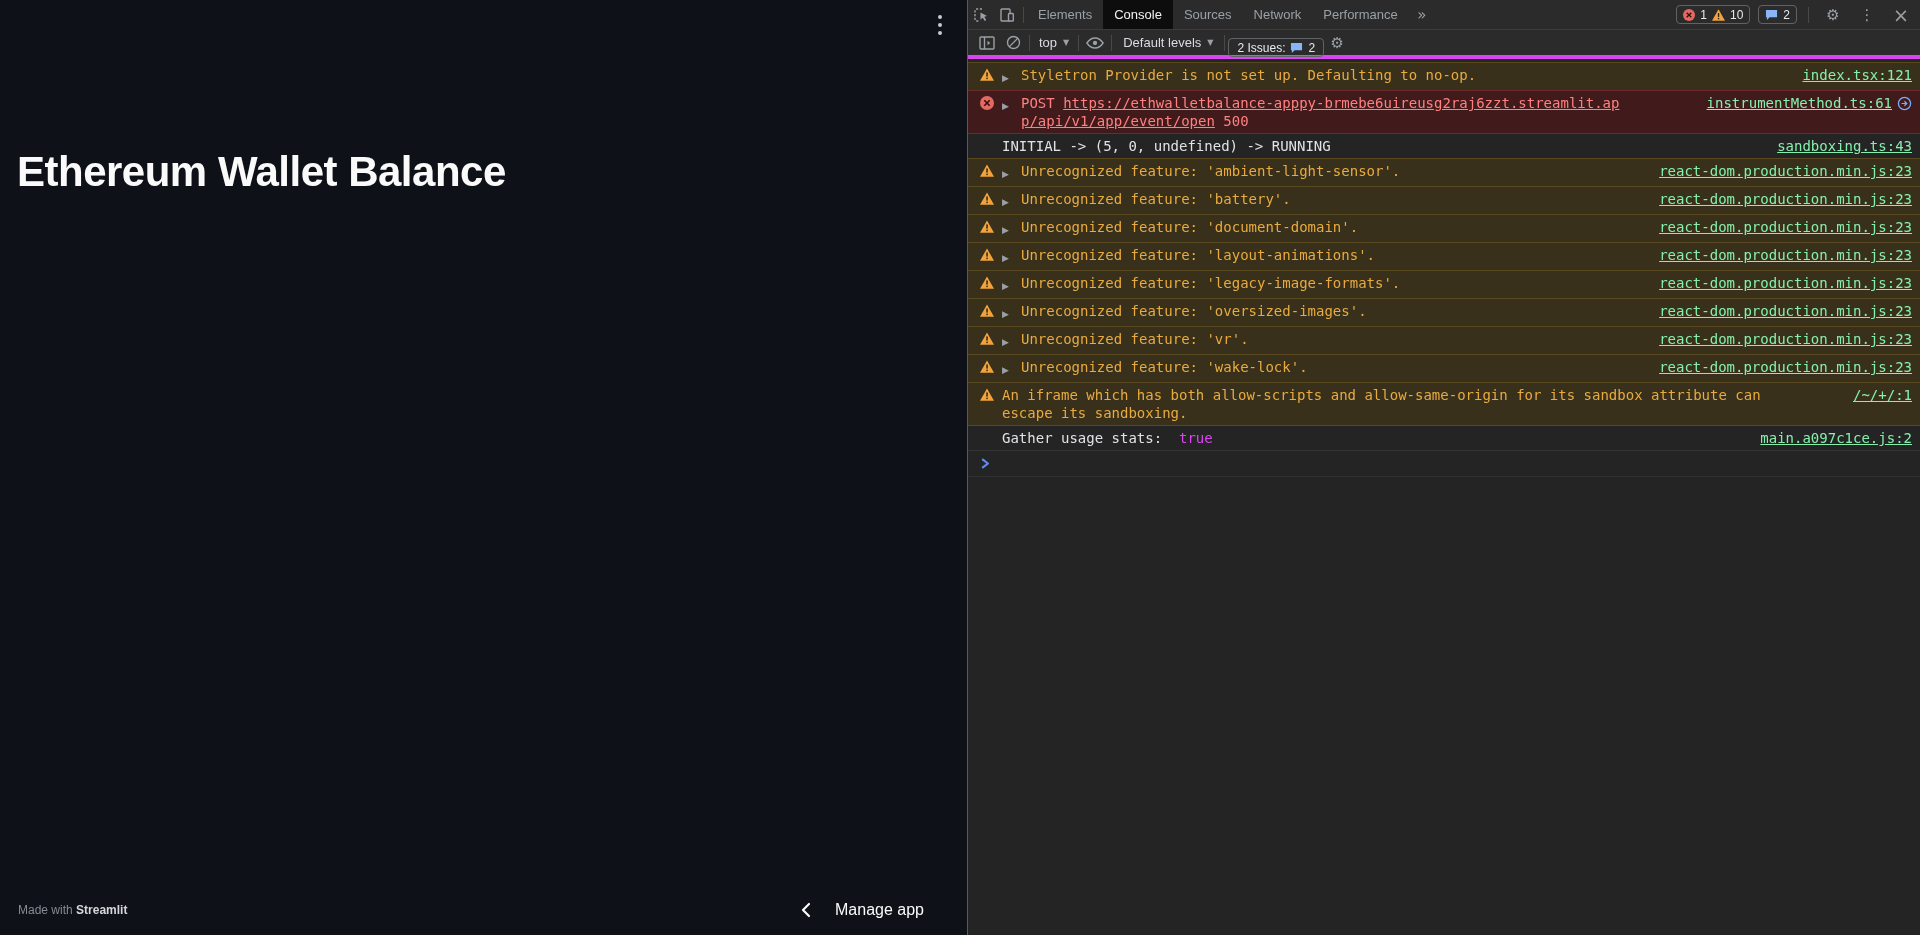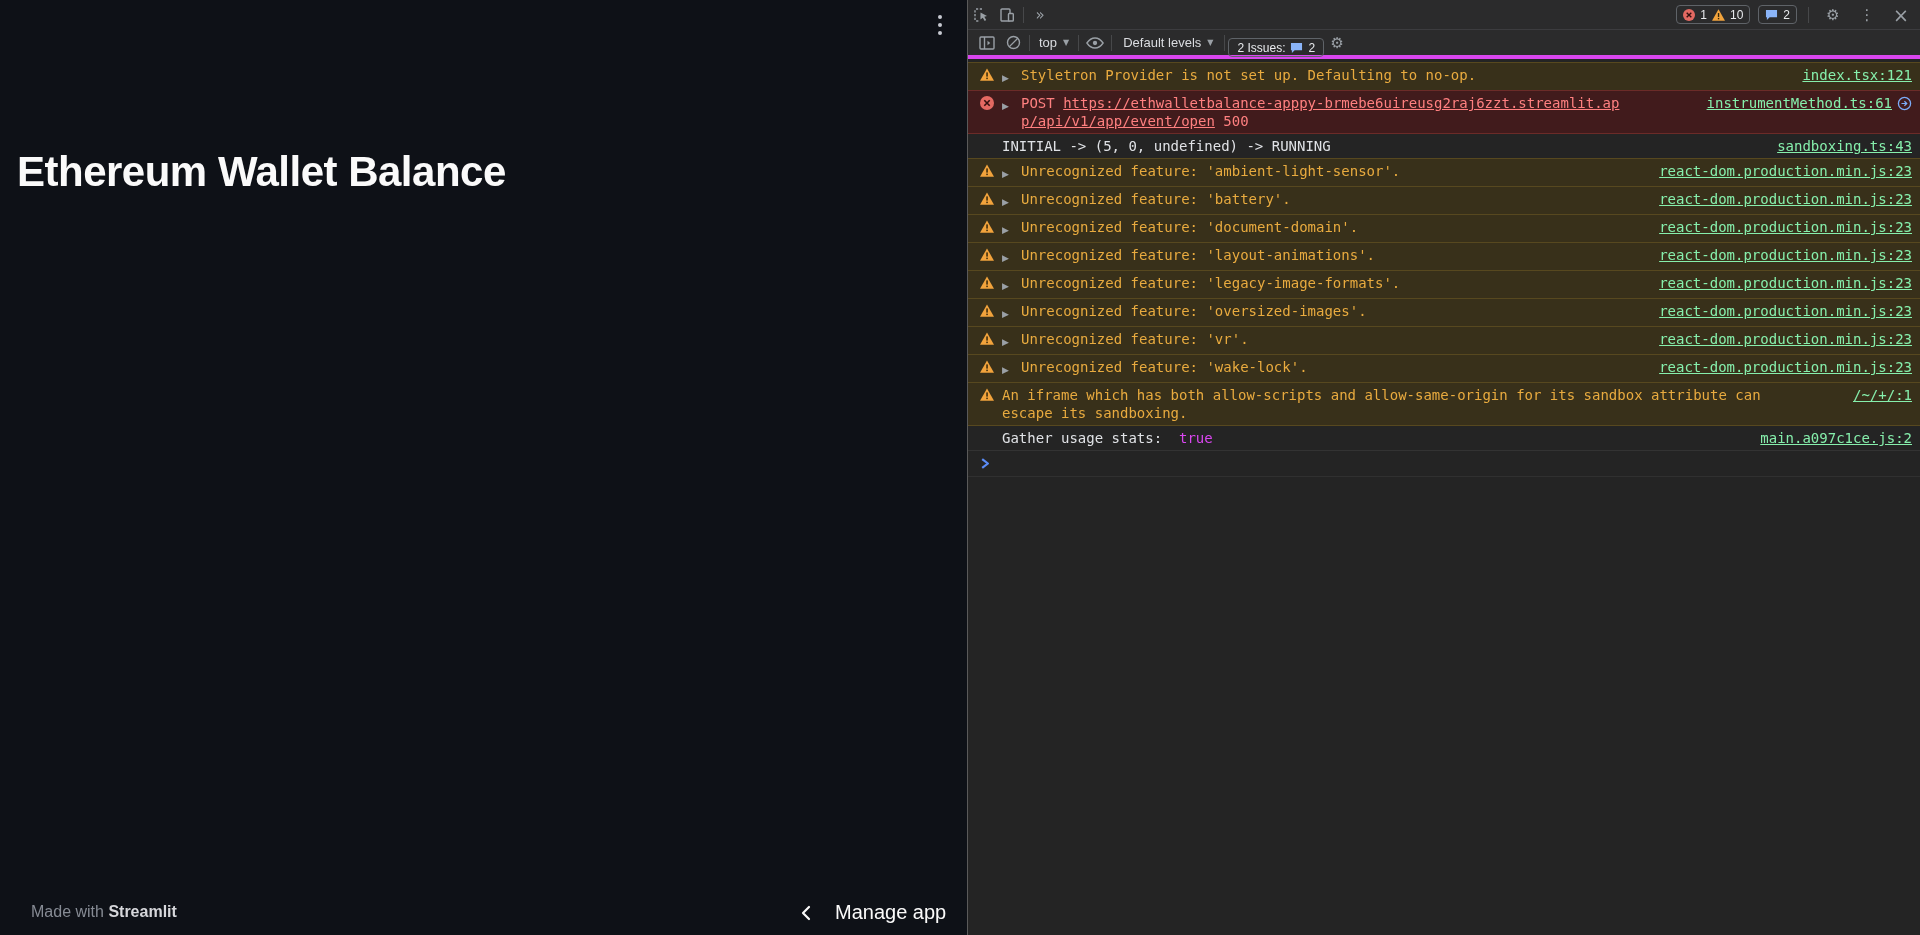--- a/index.html
+++ b/index.html
@@ -7,24 +7,24 @@
                font-family: "Liberation Sans", sans-serif; }
 
   
   #app-pane { position: absolute; left: 0; top: 0; width: 967px; height: 875px;
               background: #0e1117; }
   #app-title { position: absolute; left: 17px; top: 148px; font-size: 42px; font-weight: 700;
                color: #fafafa; letter-spacing: -0.5px; }
   #app-menu { position: absolute; left: 934px; top: 11px; display: flex; flex-direction: column;
               gap: 4px; padding: 4px; cursor: pointer; }
   #app-menu i { width: 4px; height: 4px; border-radius: 50%; background: #c7cad1; }
-  #app-footer { position: absolute; left: 31px; top: 903px; font-size: 16px; color: #868b94; }
+  #app-footer { position: absolute; left: 18px; top: 903px; font-size: 12px; color: #868b94; }
   #app-footer b { font-weight: 600; color: #d6d7db; }
   #manage-app { position: absolute; left: 800px; top: 901px; display: flex; align-items: center;
-                gap: 24px; color: #fafafa; font-size: 20px; cursor: pointer; }
+                gap: 24px; color: #fafafa; font-size: 16px; cursor: pointer; }
 
   
   #devtools { position: absolute; left: 967px; top: 0; width: 953px; height: 935px;
               background: #242424; border-left: 1px solid #5a5a5a; color: #e8eaed; font-size: 13px; }
 
   .bar { display: flex; align-items: center; background: #2b2b2c; }
   #tabbar { height: 30px; border-bottom: 1px solid #3c3c3f; padding-right: 6px; }
   #filterbar { height: 29px; border-bottom: 4px solid #d946ef; padding: 0 6px; }
 
   .icon-btn { min-width: 26px; height: 26px; display: flex; align-items: center; justify-content: center;
@@ -103,20 +103,27 @@
           <path d="M7.5 5.5 14 9l-2.7.8 1.9 3.2-1.5.9-1.9-3.2-2.4 1.8z" fill="#9aa0a6" stroke="none"></path>
         </svg>
     </span>
     <span class="icon-btn">
       <svg width="16" height="16" viewBox="0 0 16 16" fill="none" stroke="#9aa0a6" stroke-width="1.4">
           <rect x="2" y="2" width="9" height="12" rx="1"></rect>
           <rect x="9.5" y="6.5" width="4.8" height="7.5" rx="0.8" fill="#2b2b2c"></rect>
         </svg>
     </span>
     <span class="vdiv"></span>
+    <div id="tabs">
+        <div class="tab">Elements</div>
+        <div class="tab active">Console</div>
+        <div class="tab">Sources</div>
+        <div class="tab">Network</div>
+        <div class="tab">Performance</div>
+      </div>
     <span class="icon-btn glyph" style="font-size:15px">»</span>
     <div class="right">
       <span class="pill">
         <svg width="12" height="12" viewBox="0 0 14 14">
             <circle cx="7" cy="7" r="7" fill="#e46962"></circle>
             <path d="M4.3 4.3 9.7 9.7M9.7 4.3 4.3 9.7" stroke="#32100f" stroke-width="1.6"></path>
           </svg>
         <span class="cnt">1</span>
         <svg width="13" height="12" viewBox="0 0 16 14">
             <path d="M8 0 16 14H0Z" fill="#f2a33c"></path>

